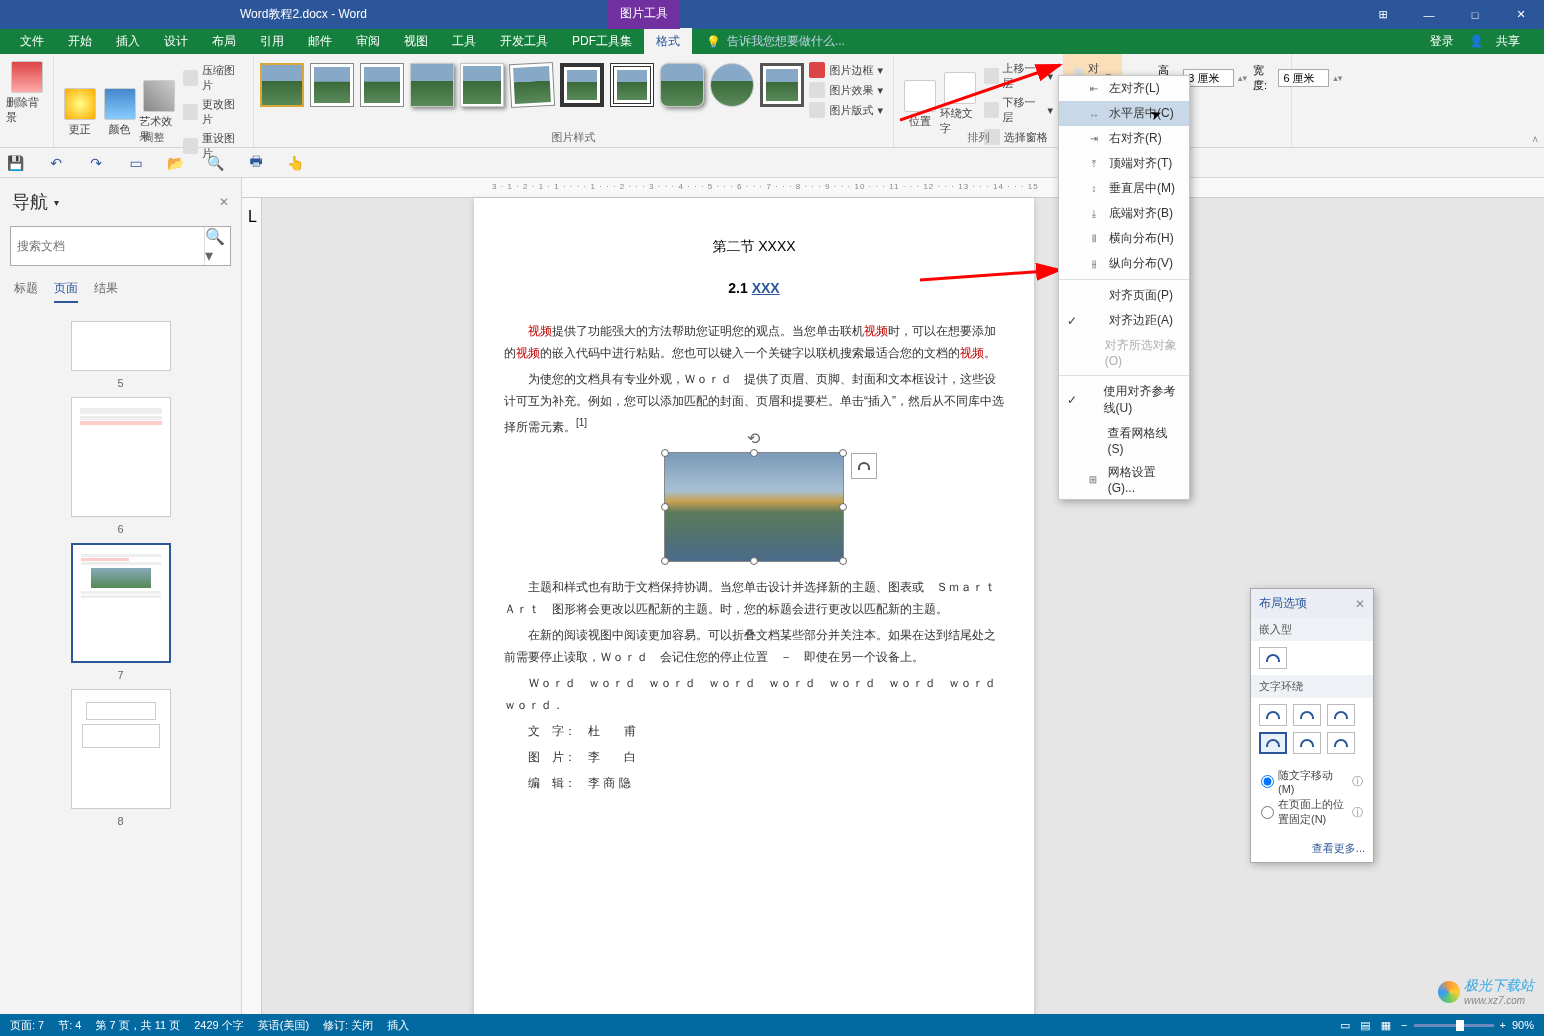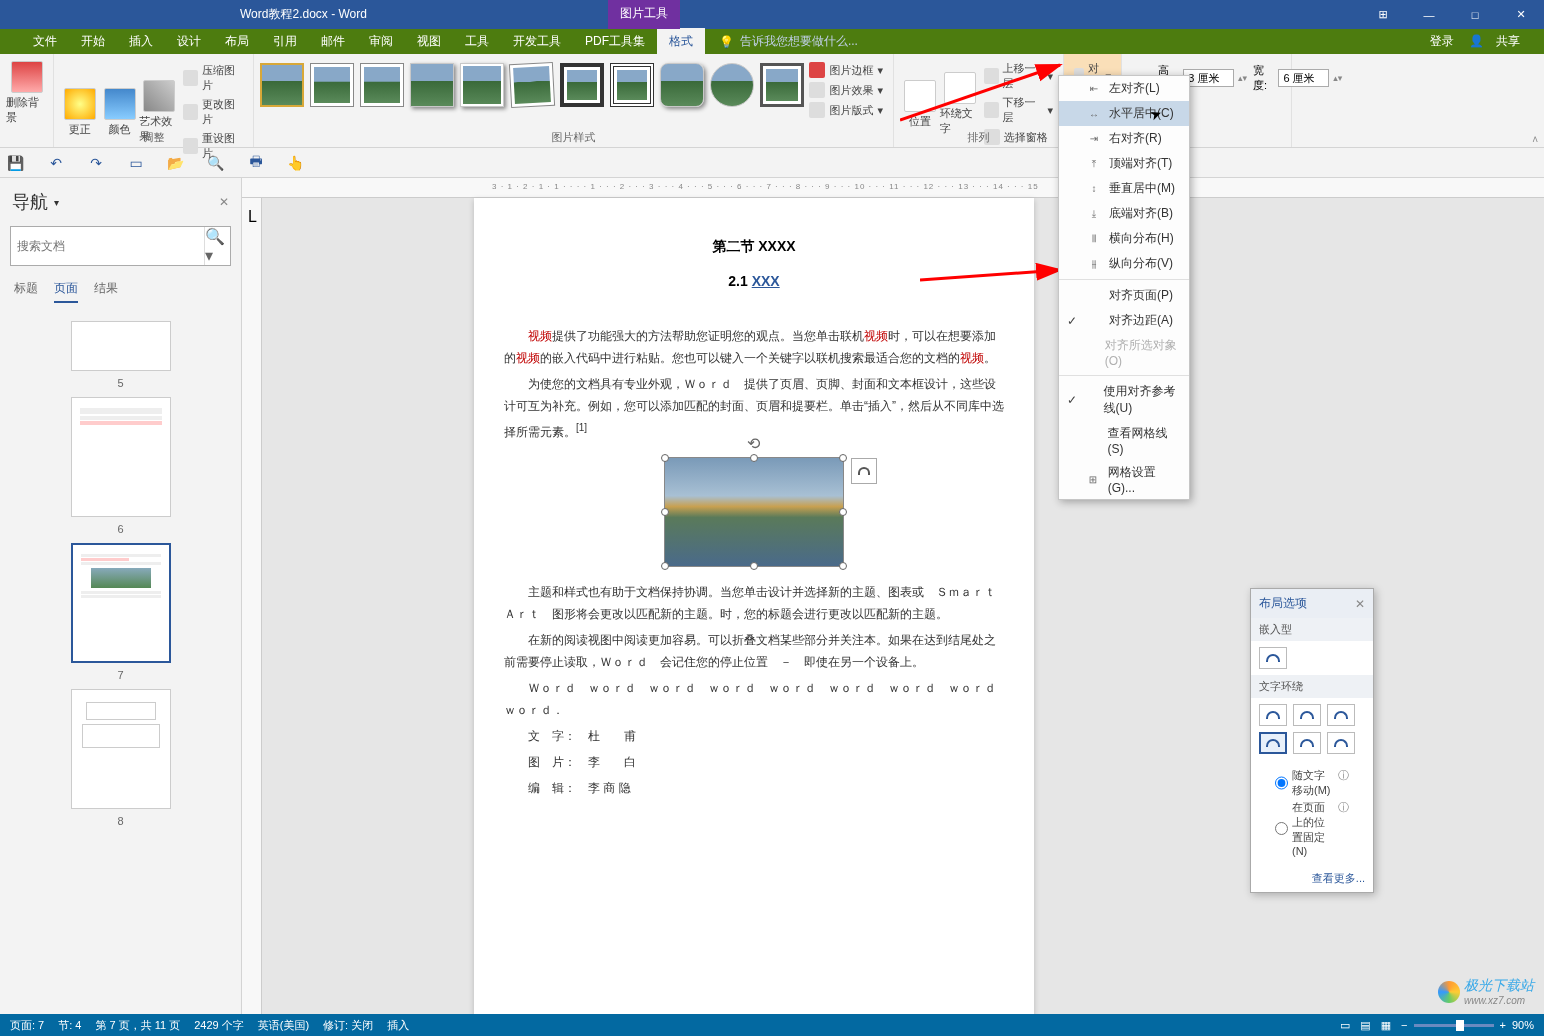--- a/index.html
+++ b/index.html
@@ -2,21 +2,21 @@
 <html><head>
 <meta charset="utf-8">
 <style>
 *{box-sizing:border-box;margin:0;padding:0;font-family:"Microsoft YaHei",sans-serif}
 body{background:#e6e6e6;overflow:hidden;width:1544px;height:1036px;position:relative}
 .titlebar{height:29px;background:#2b579a;display:flex;align-items:center;color:#fff;font-size:12px}
 .titlebar .title{position:absolute;left:240px}
 .titlebar .ctx-tab{position:absolute;left:608px;top:0;background:#7030a0;padding:5px 12px;height:29px}
 .titlebar .winctl{margin-left:auto;display:flex;gap:0}
 .titlebar .winctl div{width:46px;height:29px;display:flex;align-items:center;justify-content:center;font-size:11px}
-.menubar{height:25px;background:#4d7c0f;display:flex;align-items:center;color:#fff;font-size:12px;padding-left:21px}
+.menubar{height:25px;background:#15803d;display:flex;align-items:center;color:#fff;font-size:12px;padding-left:8px}
 .menubar .tab{padding:5px 12px;cursor:pointer}
 .menubar .tab.active{background:#f3f3f3;color:#2b579a}
 .menubar .right{margin-left:auto;display:flex;align-items:center;padding-right:8px}
 .menubar .right span{padding:0 8px}
 .tellme{color:#c0d0e8;padding-left:14px;display:flex;align-items:center;gap:6px}
 .ribbon{height:94px;background:#f3f3f3;display:flex;border-bottom:1px solid #d4d4d4;position:relative}
 .rgroup{border-right:1px solid #e1e1e1;padding:3px 6px;display:flex;flex-direction:column;position:relative}
 .rgroup .glabel{position:absolute;bottom:2px;left:0;right:0;text-align:center;font-size:11px;color:#666}
 .bigbtn{display:flex;flex-direction:column;align-items:center;justify-content:center;width:42px;font-size:11px;color:#444;gap:2px;padding-top:4px}
 .bigbtn .ico{width:32px;height:32px;background:#fff;border:1px solid #ccc;border-radius:2px;display:flex;align-items:center;justify-content:center}
@@ -42,22 +42,22 @@
 .navtabs span.act{color:#2b579a;border-bottom:2px solid #2b579a}
 .thumbs{flex:1;overflow:auto;padding:8px 0;text-align:center}
 .thumbs .pg{width:100px;margin:6px auto;background:#fff;border:1px solid #ccc;height:120px;position:relative;font-size:6px;color:#888;padding:8px}
 .thumbs .pg.sel{border:2px solid #2b579a}
 .thumbs .pg.short{height:50px}
 .thumbs .num{font-size:11px;color:#666;margin-bottom:8px}
 .docarea{flex:1;position:relative;overflow:hidden;background:#e6e6e6}
 .rulers-top{height:20px;background:#f8f8f8;border-bottom:1px solid #ccc;font-size:8px;color:#888;position:relative}
 .rulers-left{position:absolute;left:0;top:20px;bottom:0;width:20px;background:#f8f8f8;border-right:1px solid #ccc}
 .page{position:absolute;left:232px;top:20px;width:560px;background:#fff;box-shadow:0 2px 6px rgba(0,0,0,.2);padding:40px 30px;height:900px}
-.page h3{text-align:center;font-size:14px;font-weight:bold;margin-bottom:17px}
-.page h4{text-align:center;font-size:14px;font-weight:bold;margin-bottom:36px}
+.page h3{text-align:center;font-size:14px;font-weight:normal;margin-bottom:24px}
+.page h4{text-align:center;font-size:14px;font-weight:bold;margin-bottom:24px}
 .page h4 a{color:#2b579a;text-decoration:underline}
 .page p{font-size:12px;color:#333;line-height:22px;text-indent:2em;margin-bottom:4px}
 .page p .red{color:#c00000}
 .page .img-sel{position:relative;width:180px;height:110px;margin:14px auto 14px;border:1px solid #888}
 .page .img-sel .photo{width:100%;height:100%;background:linear-gradient(#7a9ab8 0%,#a8c0d4 35%,#c8a050 45%,#5a7a5a 55%,#4a6a8a 100%)}
 .page .img-sel .hnd{position:absolute;width:8px;height:8px;background:#fff;border:1px solid #666;border-radius:50%}
 .page .img-sel .hnd.tl{left:-4px;top:-4px}.page .img-sel .hnd.tr{right:-4px;top:-4px}
 .page .img-sel .hnd.bl{left:-4px;bottom:-4px}.page .img-sel .hnd.br{right:-4px;bottom:-4px}
 .page .img-sel .hnd.tm{left:50%;top:-4px;margin-left:-4px}.page .img-sel .hnd.bm{left:50%;bottom:-4px;margin-left:-4px}
 .page .img-sel .hnd.ml{left:-4px;top:50%;margin-top:-4px}.page .img-sel .hnd.mr{right:-4px;top:50%;margin-top:-4px}
@@ -65,21 +65,21 @@
 .layout-btn{position:absolute;right:-34px;top:0;width:26px;height:26px;background:#fff;border:1px solid #aaa;display:flex;align-items:center;justify-content:center;font-size:12px}
 .layout-pop{position:absolute;right:170px;top:410px;width:124px;background:#fff;border:1px solid #aaa;box-shadow:2px 2px 8px rgba(0,0,0,.25);font-size:12px}
 .layout-pop .lphdr{background:#eaeef4;color:#2b579a;padding:6px 8px;display:flex;align-items:center}
 .layout-pop .lphdr .x{margin-left:auto;color:#888}
 .layout-pop .sect{background:#eef1f5;padding:4px 8px;color:#555;font-size:11px}
 .layout-pop .opts{display:flex;flex-wrap:wrap;gap:6px;padding:6px 8px}
 .layout-pop .opt{width:28px;height:22px;border:1px solid #bbb;background:#fff;display:flex;align-items:center;justify-content:center;position:relative}
 .layout-pop .opt.sel{border:2px solid #2b579a;background:#e8f0fa}
 .layout-pop .opt .arc{width:14px;height:8px;border:2px solid #2b579a;border-bottom:none;border-radius:14px 14px 0 0}
 .layout-pop .radios{padding:6px 8px;font-size:11px;color:#444}
-.layout-pop .radios label{display:flex;gap:4px;margin:2px 16px}
+.layout-pop .radios label{display:flex;align-items:center;gap:4px;margin:2px 2px}
 .layout-pop .more{text-align:right;padding:6px 8px;color:#2b579a;font-size:11px}
 .align-menu{position:absolute;left:1058px;top:75px;width:132px;background:#fdfdfd;border:1px solid #c6c6c6;box-shadow:2px 2px 8px rgba(0,0,0,.3);font-size:12px;z-index:100}
 .align-menu .mi{display:flex;align-items:center;gap:8px;padding:4px 10px 4px 8px;color:#333}
 .align-menu .mi.hov{background:#c8d8e8}
 .align-menu .mi.dis{color:#b0b0b0}
 .align-menu .mi .chk{width:12px;color:#444}
 .align-menu .mi .mico{width:14px;height:14px;display:flex;align-items:center;justify-content:center;color:#666;font-size:10px}
 .align-menu hr{border:none;border-top:1px solid #e0e0e0;margin:3px 0}
 .arrow{position:absolute;pointer-events:none}
 .statusbar{position:absolute;left:0;right:0;bottom:0;height:22px;background:#0369a1;color:#fff;font-size:11px;display:flex;align-items:center;padding:0 10px;gap:14px}

